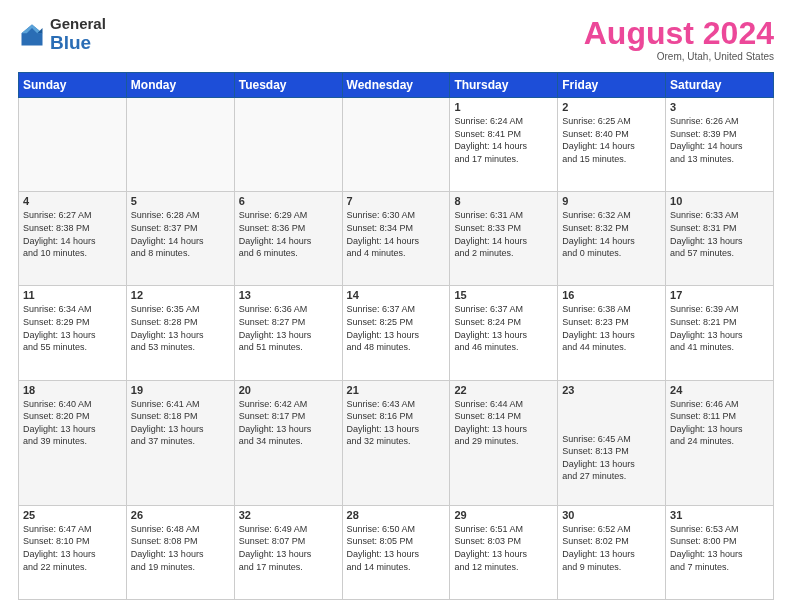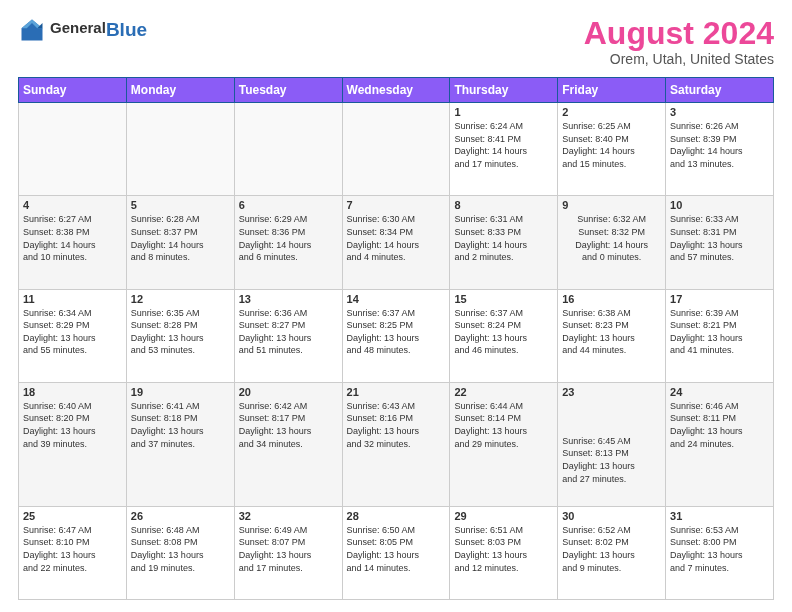--- a/index.html
+++ b/index.html
@@ -23,20 +23,21 @@
       align-items: flex-start;
       margin-bottom: 10px;
     }
     .logo {
       display: flex;
       align-items: center;
       gap: 4px;
     }
     .logo-text {
       display: flex;
+      flex-direction: column;
       line-height: 1.1;
     }
     .logo-general {
       font-size: 15px;
       font-weight: bold;
       color: #333;
     }
     .logo-blue {
       font-size: 19px;
       font-weight: bold;
@@ -49,32 +50,32 @@
     .title-block {
       text-align: right;
     }
     .main-title {
       font-size: 32px;
       font-weight: bold;
       color: #ec4899;
       line-height: 1.1;
     }
     .subtitle {
-      font-size: 14px;
+      font-size: 10px;
       color: #555;
     }
     .calendar {
       flex: 1;
       border: 1px solid #ccc;
       border-collapse: collapse;
       width: 100%;
       table-layout: fixed;
     }
     .calendar thead tr th {
-      background-color: #8b5cf6;
+      background-color: #1d4ed8;
       color: #fff;
       font-size: 12px;
       font-weight: bold;
       padding: 5px 4px;
       border: 1px solid #1a5a9a;
       text-align: left;
     }
     .calendar tbody tr td {
       border: 1px solid #ccc;
       vertical-align: top;
@@ -210,21 +211,21 @@
           </td>
           <td>
             <span class="day-number">8</span>
             <div class="day-info" style="white-space: pre-line;">Sunrise: 6:31 AM
 Sunset: 8:33 PM
 Daylight: 14 hours
 and 2 minutes.</div>
           </td>
           <td>
             <span class="day-number">9</span>
-            <div class="day-info" style="white-space: pre-line; text-align: center;">Sunrise: 6:32 AM
+            <div class="day-info" style="white-space: pre-line;">Sunrise: 6:32 AM
 Sunset: 8:32 PM
 Daylight: 14 hours
 and 0 minutes.</div>
           </td>
           <td>
             <span class="day-number">10</span>
             <div class="day-info" style="white-space: pre-line;">Sunrise: 6:33 AM
 Sunset: 8:31 PM
 Daylight: 13 hours
 and 57 minutes.</div>

